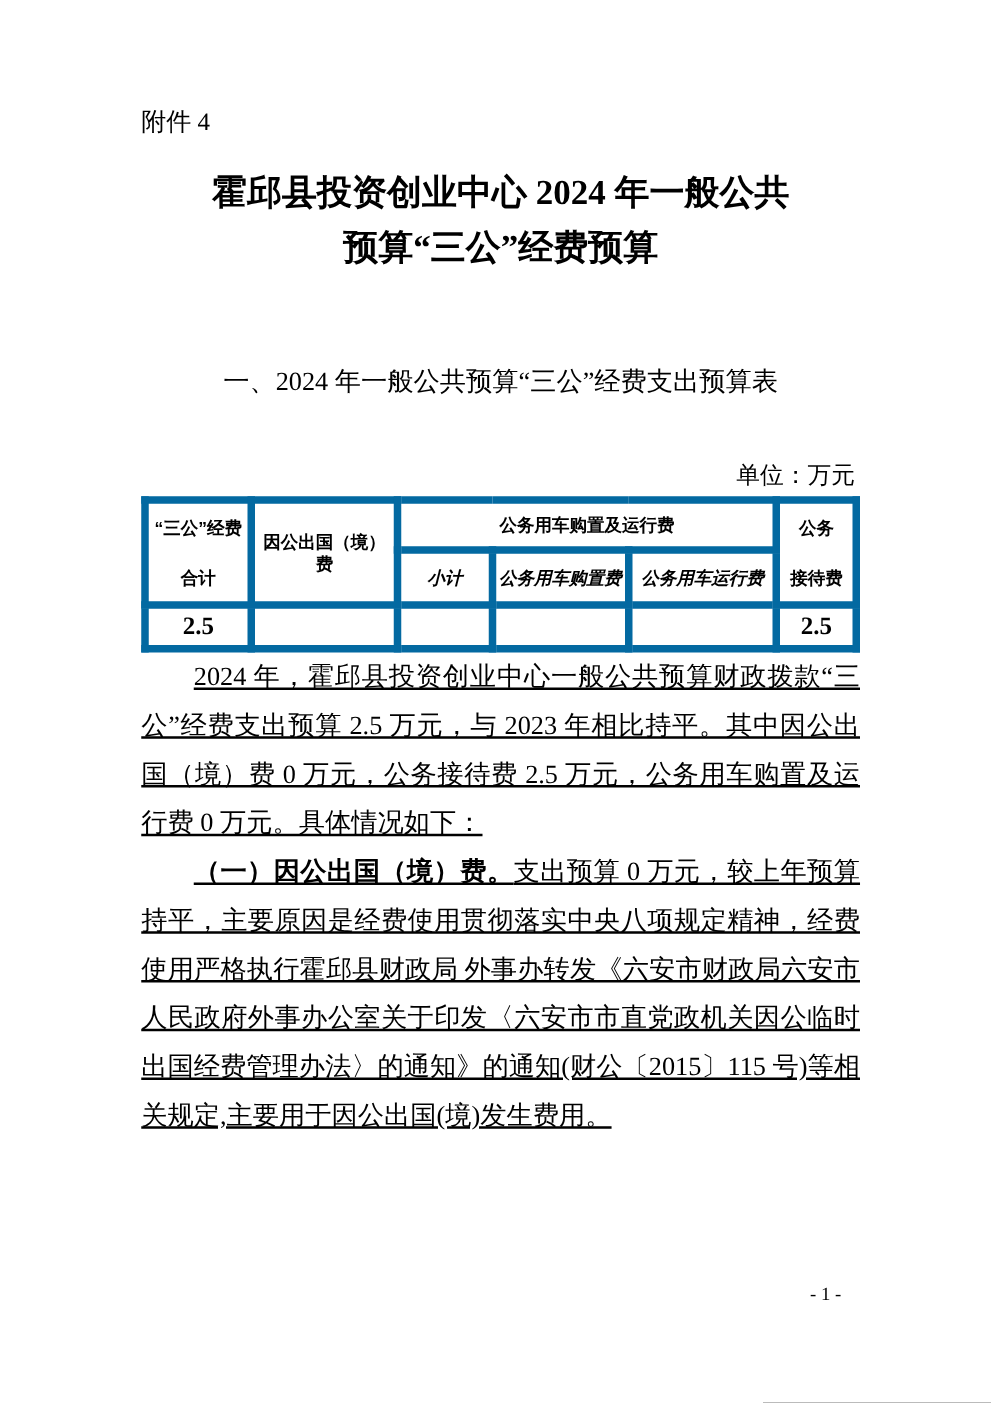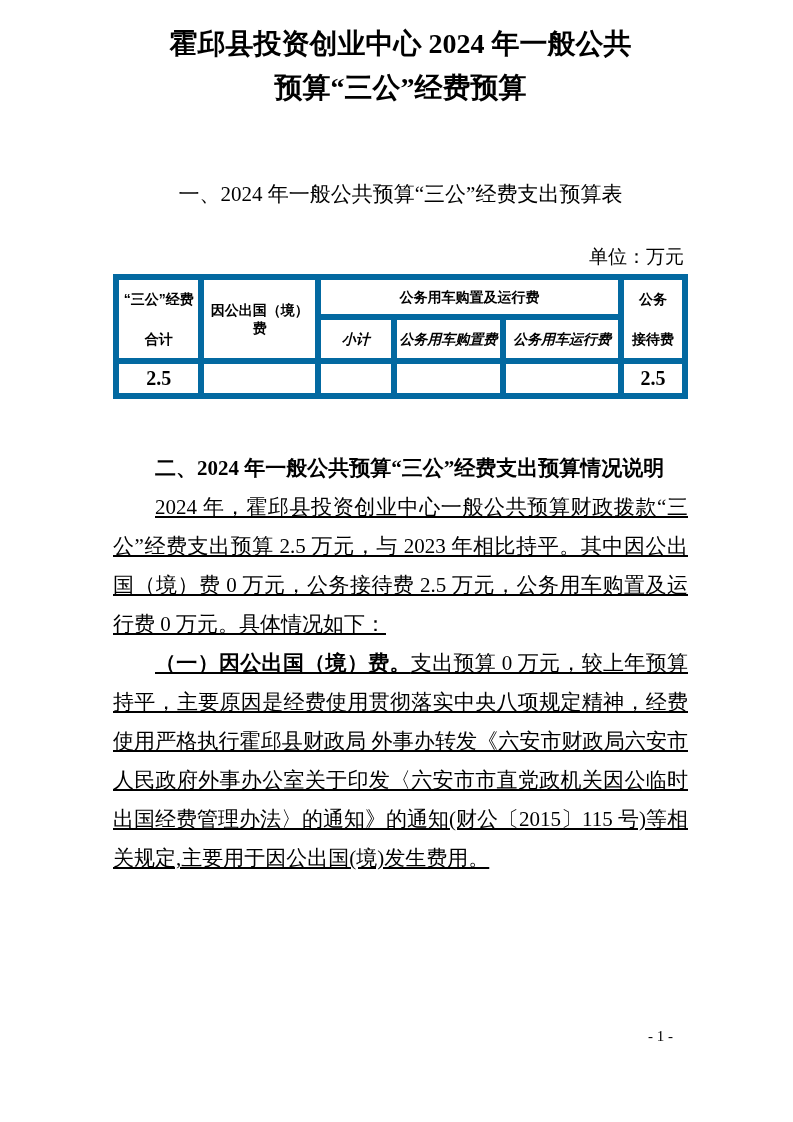--- a/index.html
+++ b/index.html
@@ -31,21 +31,21 @@
     font-size: 28px;
     line-height: 44px;
   }
   .s1-heading {
     margin-top: 70px;
     text-align: center;
     font-weight: normal;
     font-size: 21px;
   }
   .unit-note {
-    margin-top: 36px;
+    margin-top: 48px;
     margin-bottom: 4px;
     text-align: right;
     font-size: 19px;
     padding-right: 4px;
     font-family: Liberation Mono, monospace;
   }
   table.budget {
     width: 100%;
     border-collapse: collapse;
     table-layout: fixed;
@@ -92,20 +92,21 @@
     right: 120px;
     font-size: 15px;
   }
 </style>
 </head>
 <body>
 
 <div class="page">
   <div class="content">
 
+    <div class="attachment">附件 4</div>
 
     <div class="doc-title">
       <div>霍邱县投资创业中心 2024 年一般公共</div>
       <div>预算“三公”经费预算</div>
     </div>
 
     <div class="s1-heading">一、2024 年一般公共预算“三公”经费支出预算表</div>
 
     <div class="unit-note">单位：万元</div>
 
@@ -140,21 +141,20 @@
           <td class="td-val">2.5</td>
           <td class="td-val"></td>
           <td class="td-val"></td>
           <td class="td-val"></td>
           <td class="td-val"></td>
           <td class="td-val">2.5</td>
         </tr>
       </tbody>
     </table>
 
-    <div class="s2-heading">二、2024 年一般公共预算“三公”经费支出预算情况说明</div>
 
     <p class="body-para"><span>2024 年，霍邱县投资创业中心一般公共预算财政拨款“三公”经费支出预算 2.5 万元，与 2023 年相比持平。其中因公出国（境）费 0 万元，公务接待费 2.5 万元，公务用车购置及运行费 0 万元。具体情况如下：</span></p>
 
     <p class="body-para"><span class="lead-bold">（一）因公出国（境）费。</span><span>支出预算 0 万元，较上年预算持平，主要原因是经费使用贯彻落实中央八项规定精神，经费使用严格执行霍邱县财政局 外事办转发《六安市财政局六安市人民政府外事办公室关于印发〈六安市市直党政机关因公临时出国经费管理办法〉的通知》的通知(财公〔2015〕115 号)等相关规定,主要用于因公出国(境)发生费用。</span></p>
 
   </div>
 
   <div class="footer-pagenum">- 1 -</div>
 </div>
 

